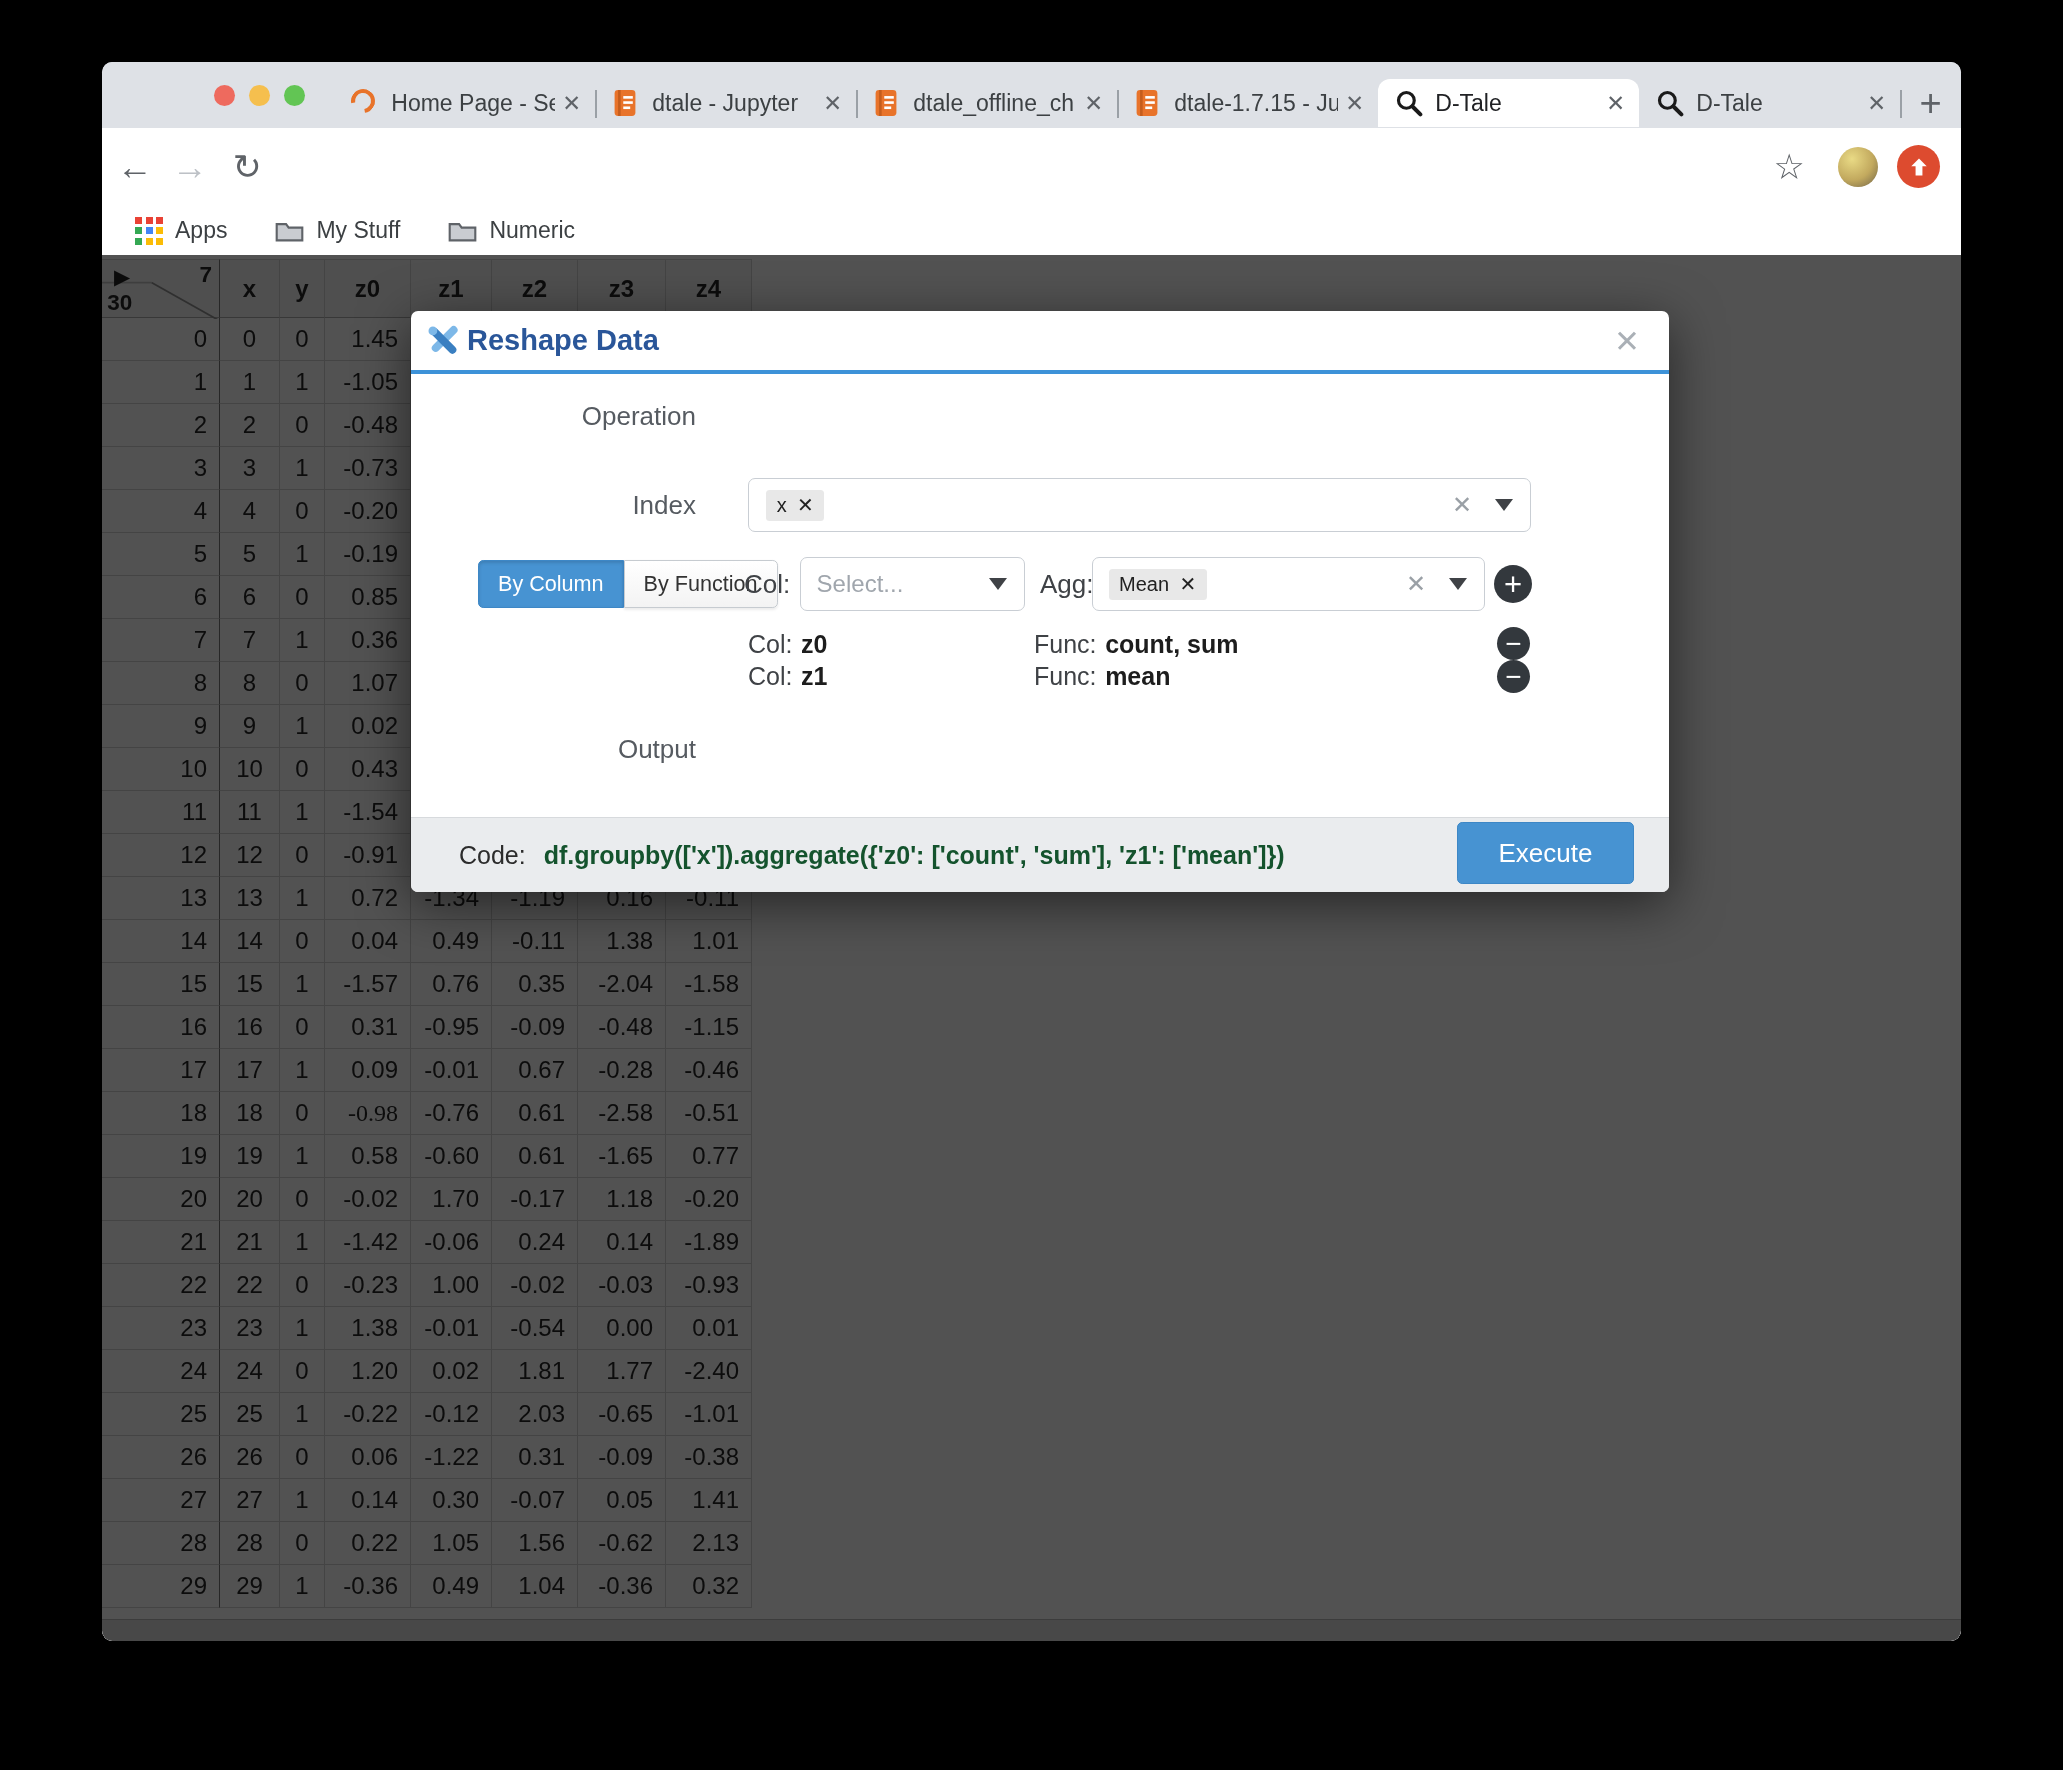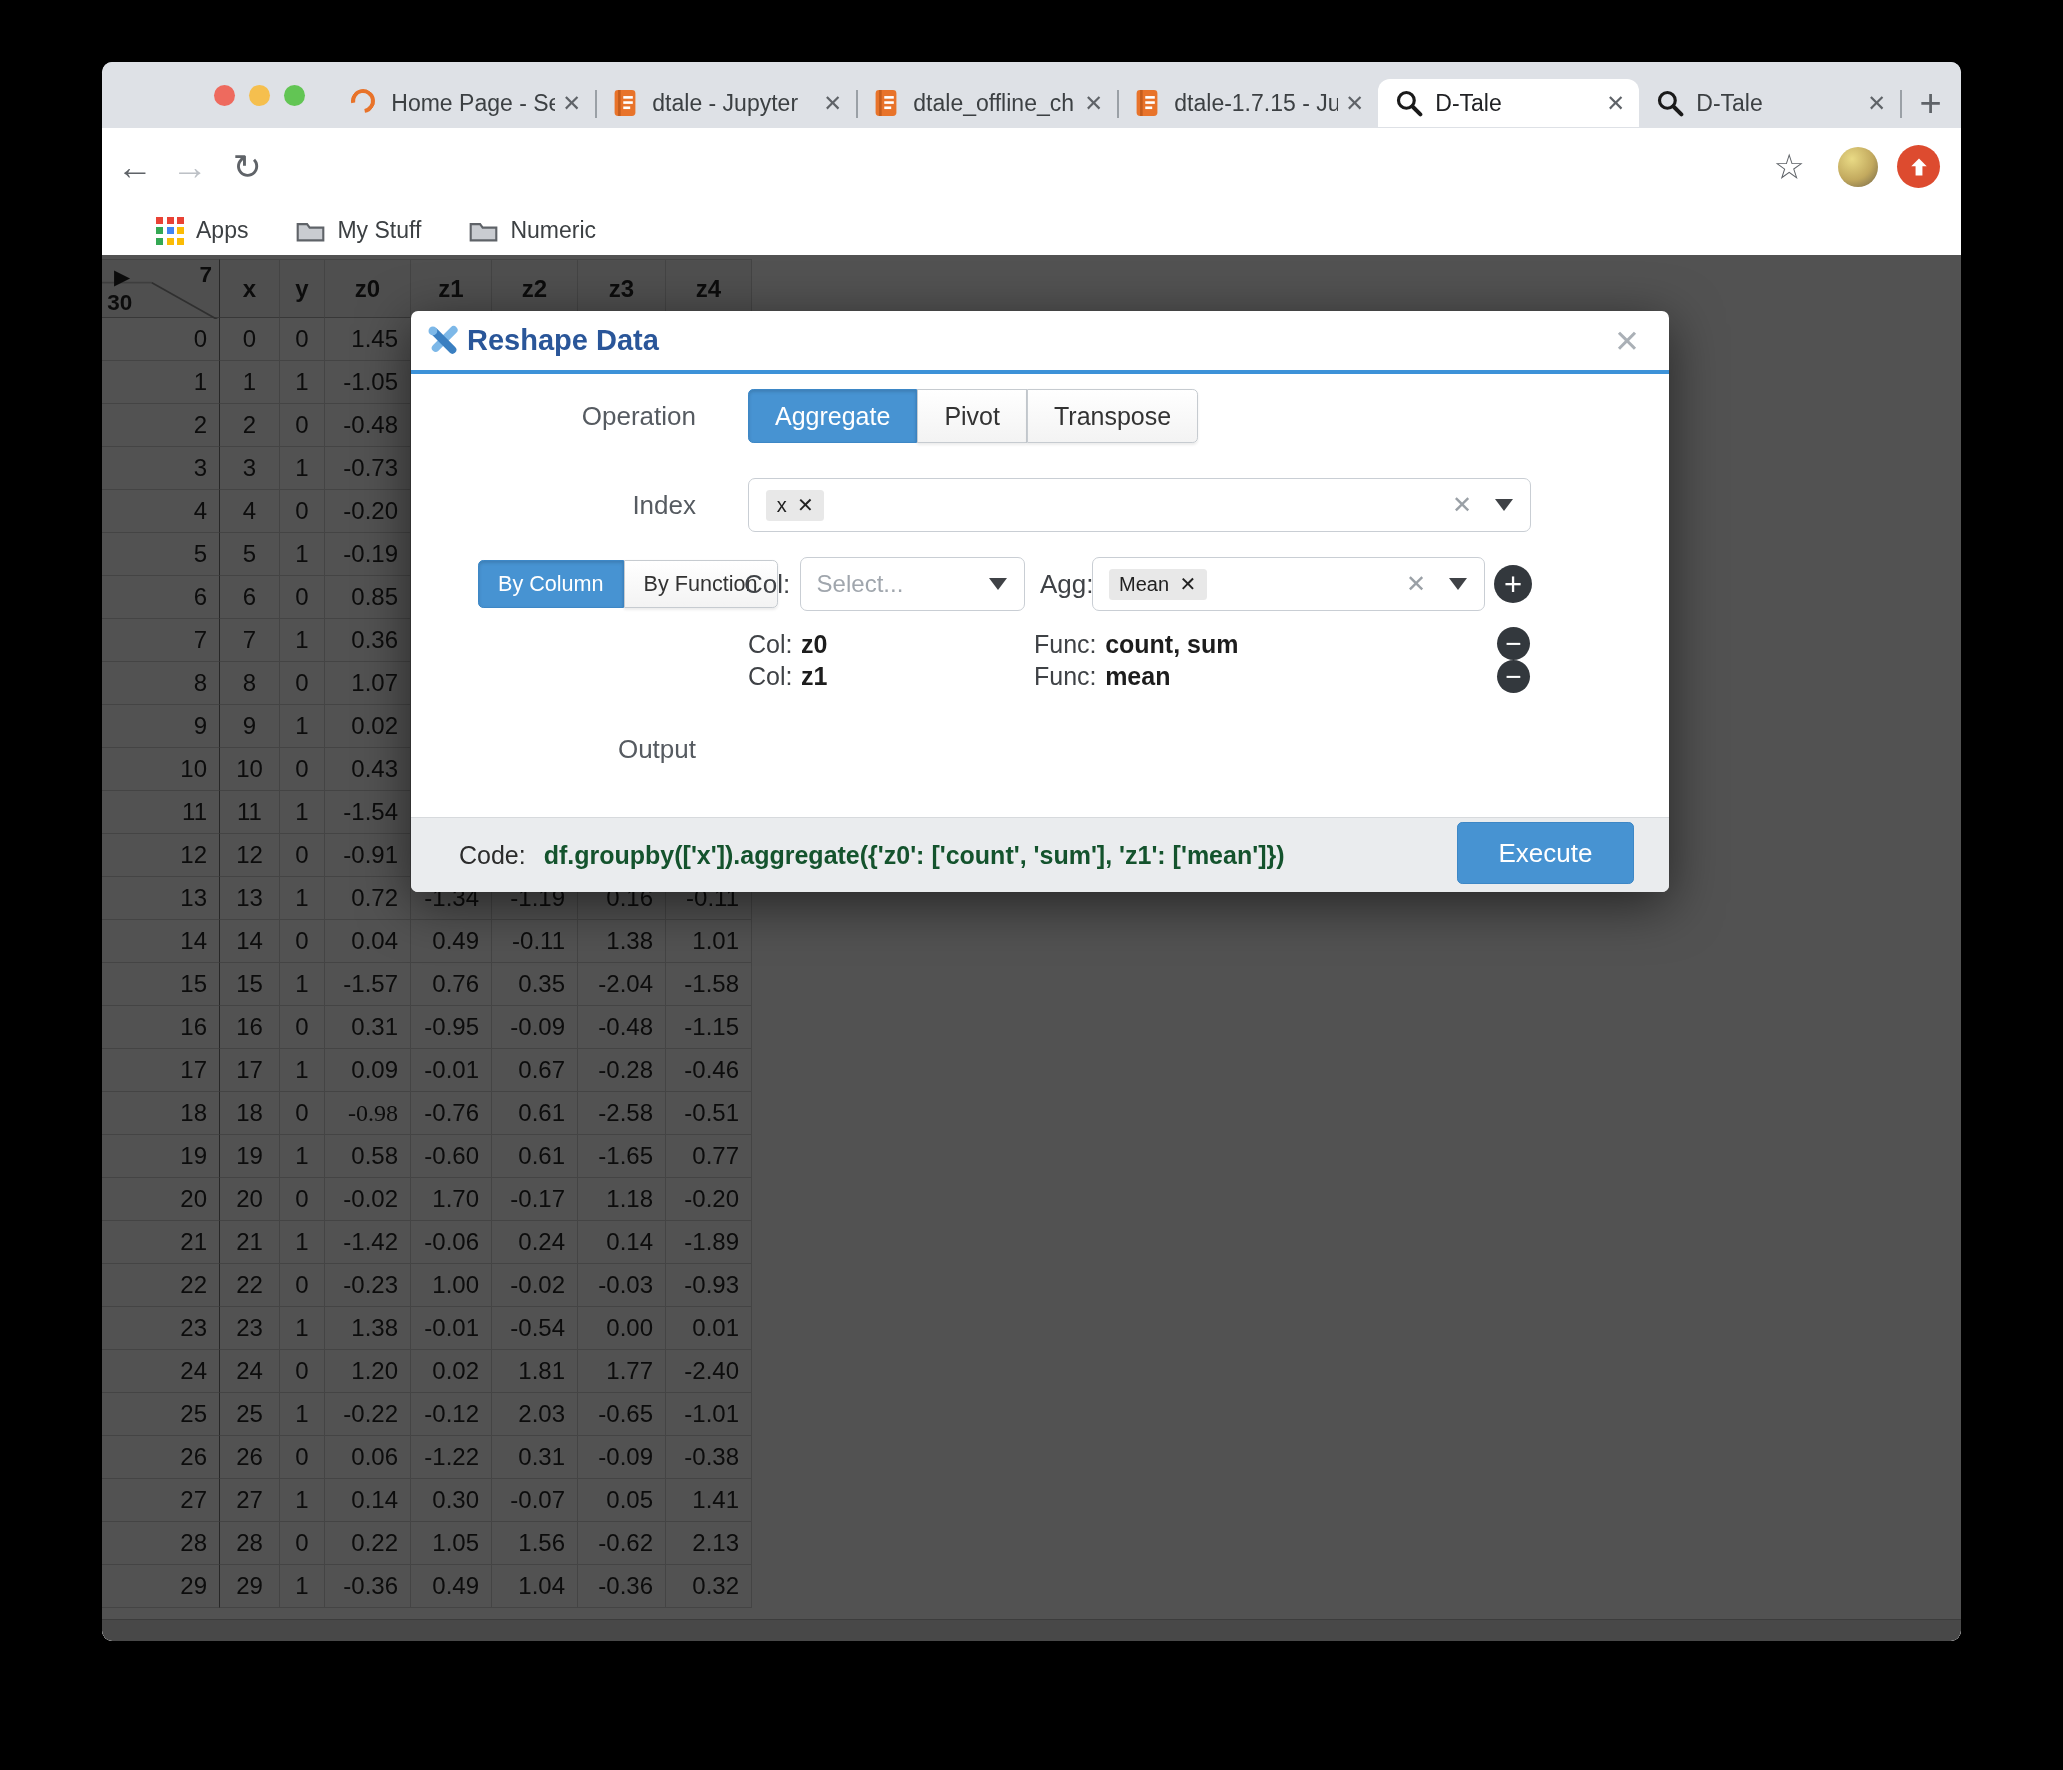--- a/index.html
+++ b/index.html
@@ -36,21 +36,21 @@
   #urlbar .info{width:28px;height:28px;margin-right:12px;}
   #sec-label{color:#5f6368;font-size:25px;margin-right:19px;white-space:nowrap;}
   #url-div{width:1.7px;height:26px;background:#d0d3d8;margin-right:19px;}
   #url-host{color:#202124;font-size:25px;white-space:nowrap;}
   #url-path{color:#5f6368;font-size:25px;white-space:nowrap;}
   #star{position:absolute;right:156px;top:0;height:78px;display:flex;align-items:center;font-size:35px;color:#5f6368;}
   #avatar{position:absolute;right:83px;top:19px;width:40px;height:40px;border-radius:50%;background:radial-gradient(circle at 35% 30%,#e9da85,#c2a95e 55%,#6f6247);}
   #upd{position:absolute;right:21px;top:17.3px;width:43px;height:43px;border-radius:50%;background:#dd4b2f;display:flex;align-items:center;justify-content:center;}
 
   
-  #bookmarks{position:absolute;left:0;top:144px;width:100%;height:49px;background:#fff;display:flex;align-items:center;padding-left:54px;}
+  #bookmarks{position:absolute;left:0;top:144px;width:100%;height:49px;background:#fff;display:flex;align-items:center;padding-left:33px;}
   .bm{display:flex;align-items:center;margin-right:48px;color:#3c4043;font-size:23px;}
   .bm .bmic{margin-right:12px;display:flex;}
   .appsgrid{display:grid;grid-template-columns:7px 7px 7px;grid-gap:3.5px;}
   .appsgrid i{width:7px;height:7px;display:block;}
 
   
   #page{position:absolute;left:0;top:193px;width:100%;height:1386px;background:#fff;overflow:hidden;}
   #overlay{position:absolute;inset:0;background:rgba(8,8,8,0.70);z-index:2;}
   #hscroll{position:absolute;left:0;bottom:0;width:100%;height:22.5px;background:#dcdcdc;border-top:1.7px solid #b5b5b5;z-index:1;}
 
@@ -561,25 +561,20 @@
             <rect x="16" y="-2" width="9" height="38" rx="4.5" fill="#7db8e8" transform="rotate(45 20 20)"></rect>
             <rect x="16" y="2" width="9" height="38" rx="4.5" fill="#3a7fc1" transform="rotate(-45 20 20)"></rect>
             <circle cx="9" cy="9" r="5" fill="#7db8e8"></circle>
           </svg>
           <span id="m-title">Reshape Data</span>
           <span id="m-close">✕</span>
         </div>
         <div id="m-div"></div>
 
         <div class="m-label" id="op-label">Operation</div>
-        <div class="bgroup" id="op-group">
-          <div class="btn on">Aggregate</div>
-          <div class="btn">Pivot</div>
-          <div class="btn">Transpose</div>
-        </div>
 
         <div class="m-label" id="index-label">Index</div>
         <div id="index-select">
           <span class="tag">
             <span>x</span>
             <span class="rm">✕</span>
           </span>
           <span class="sel-right">
             <span class="sel-clear">✕</span>
             <span class="caret"></span>

